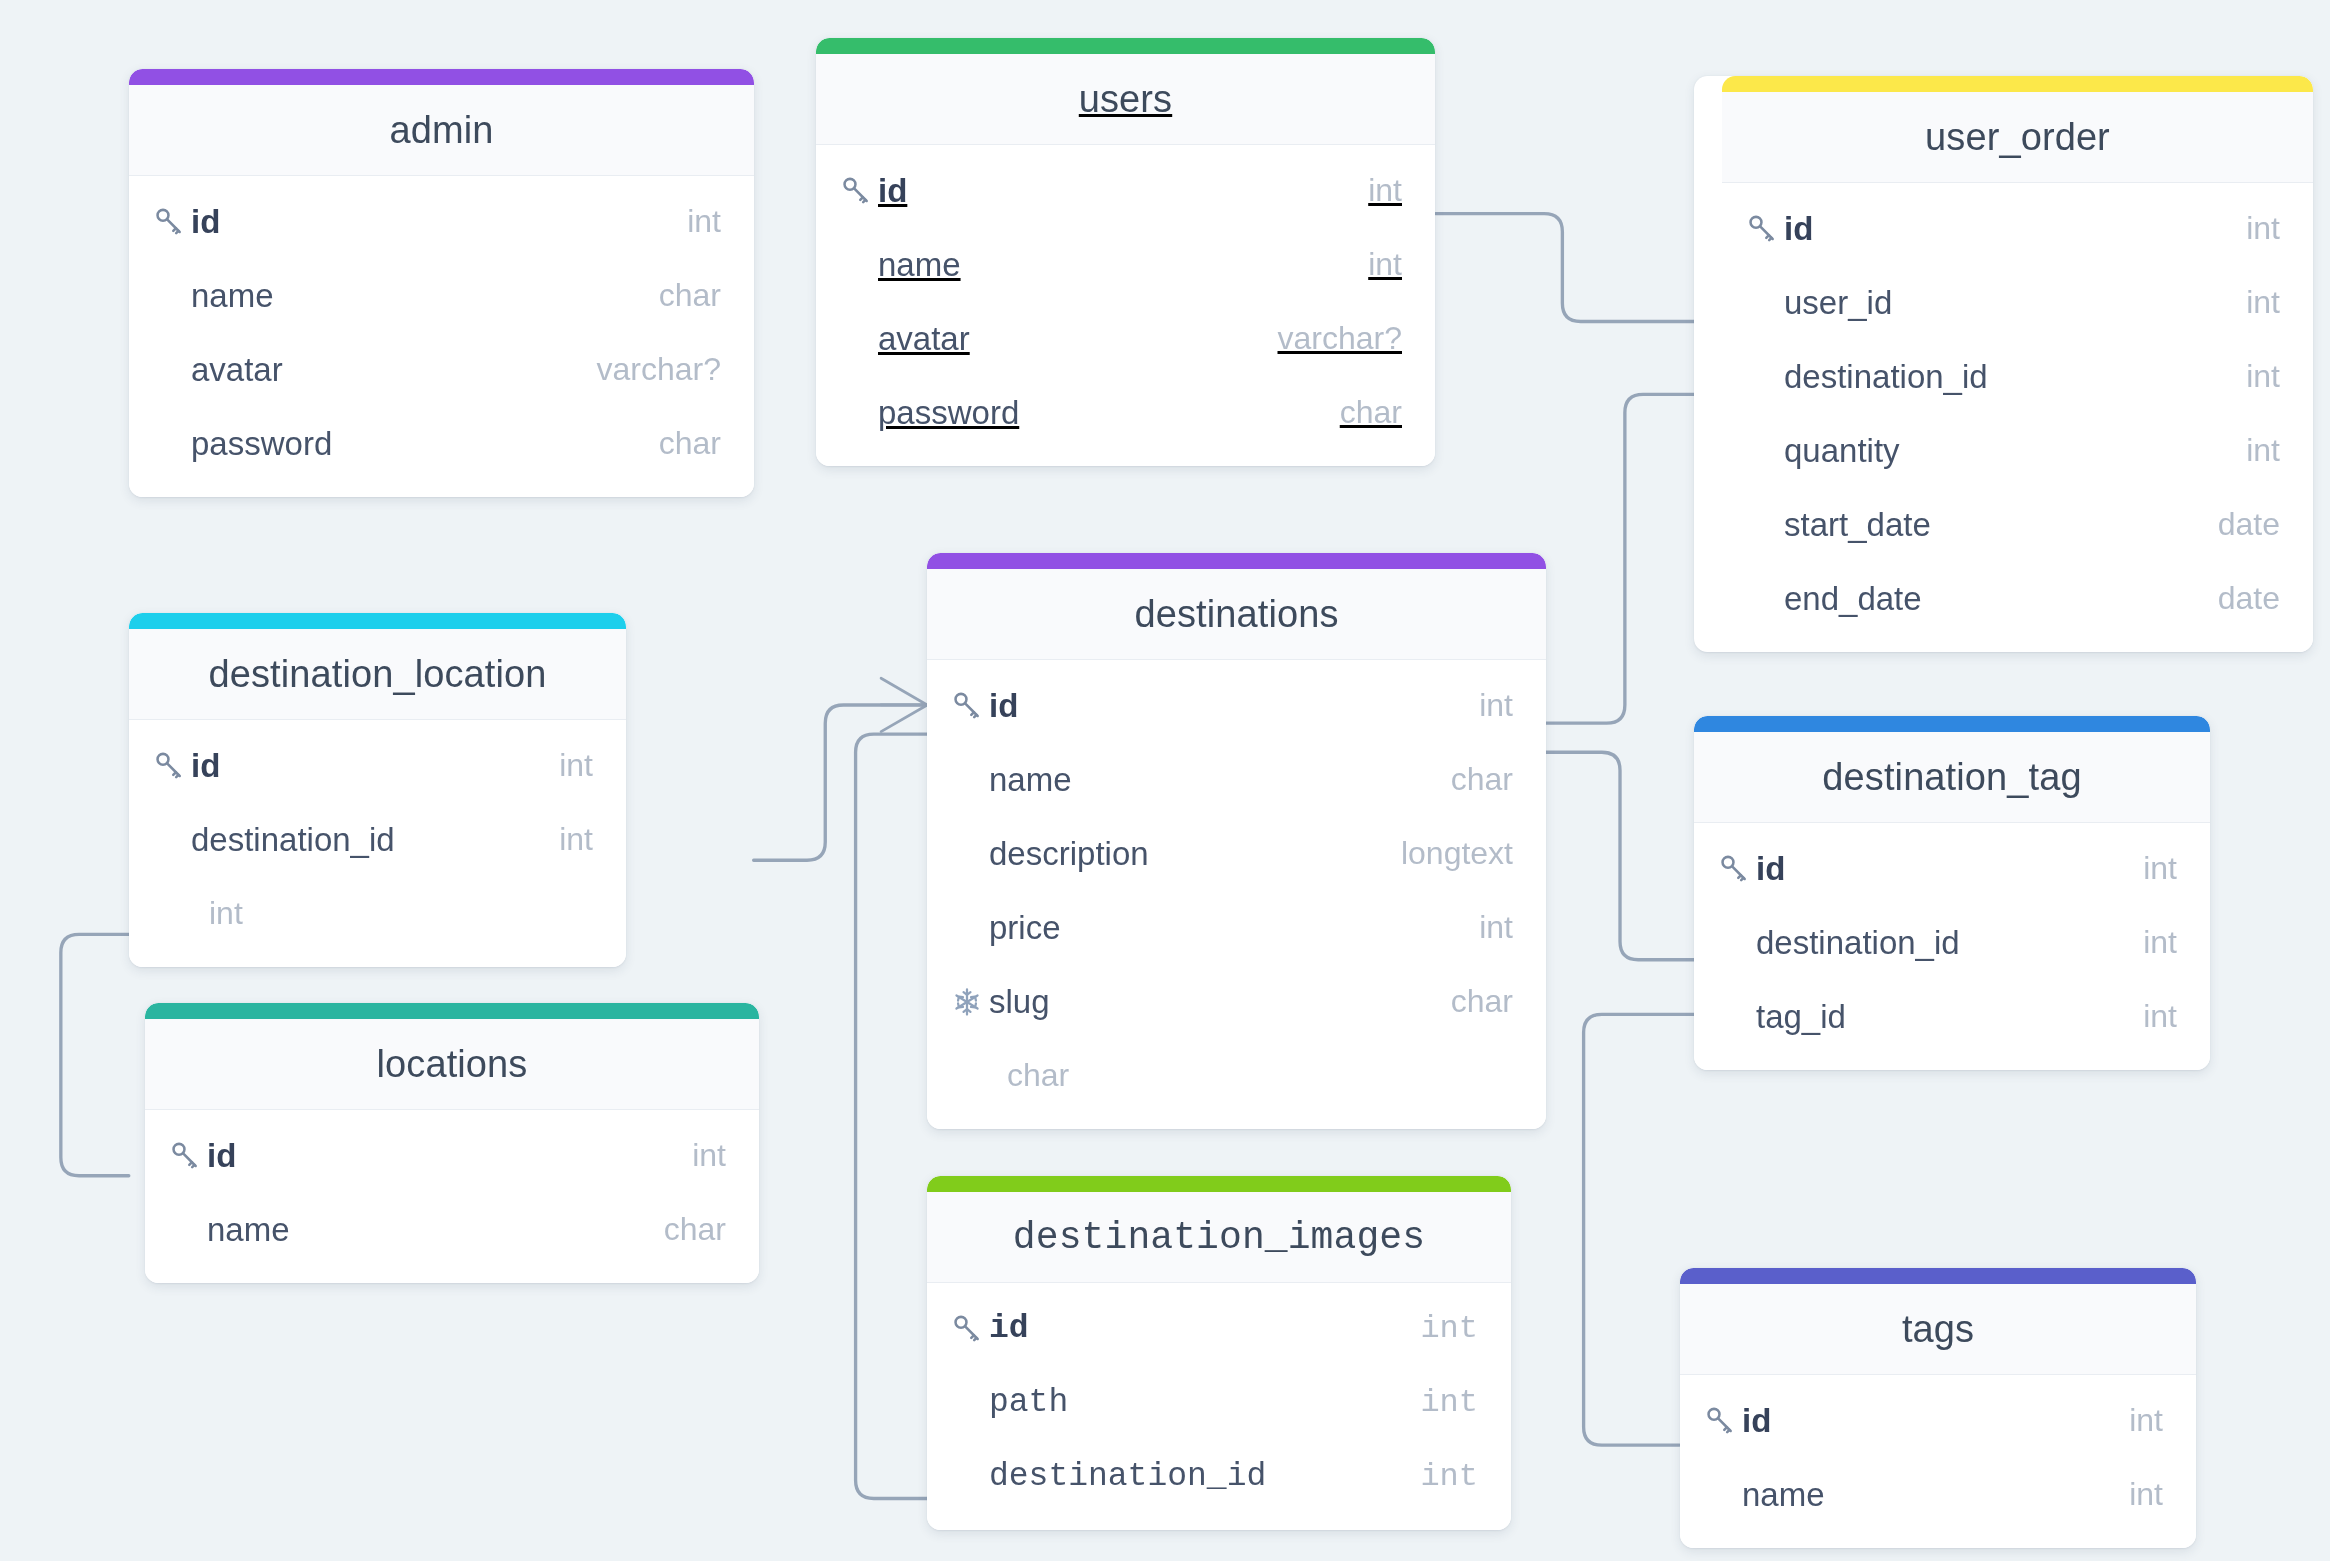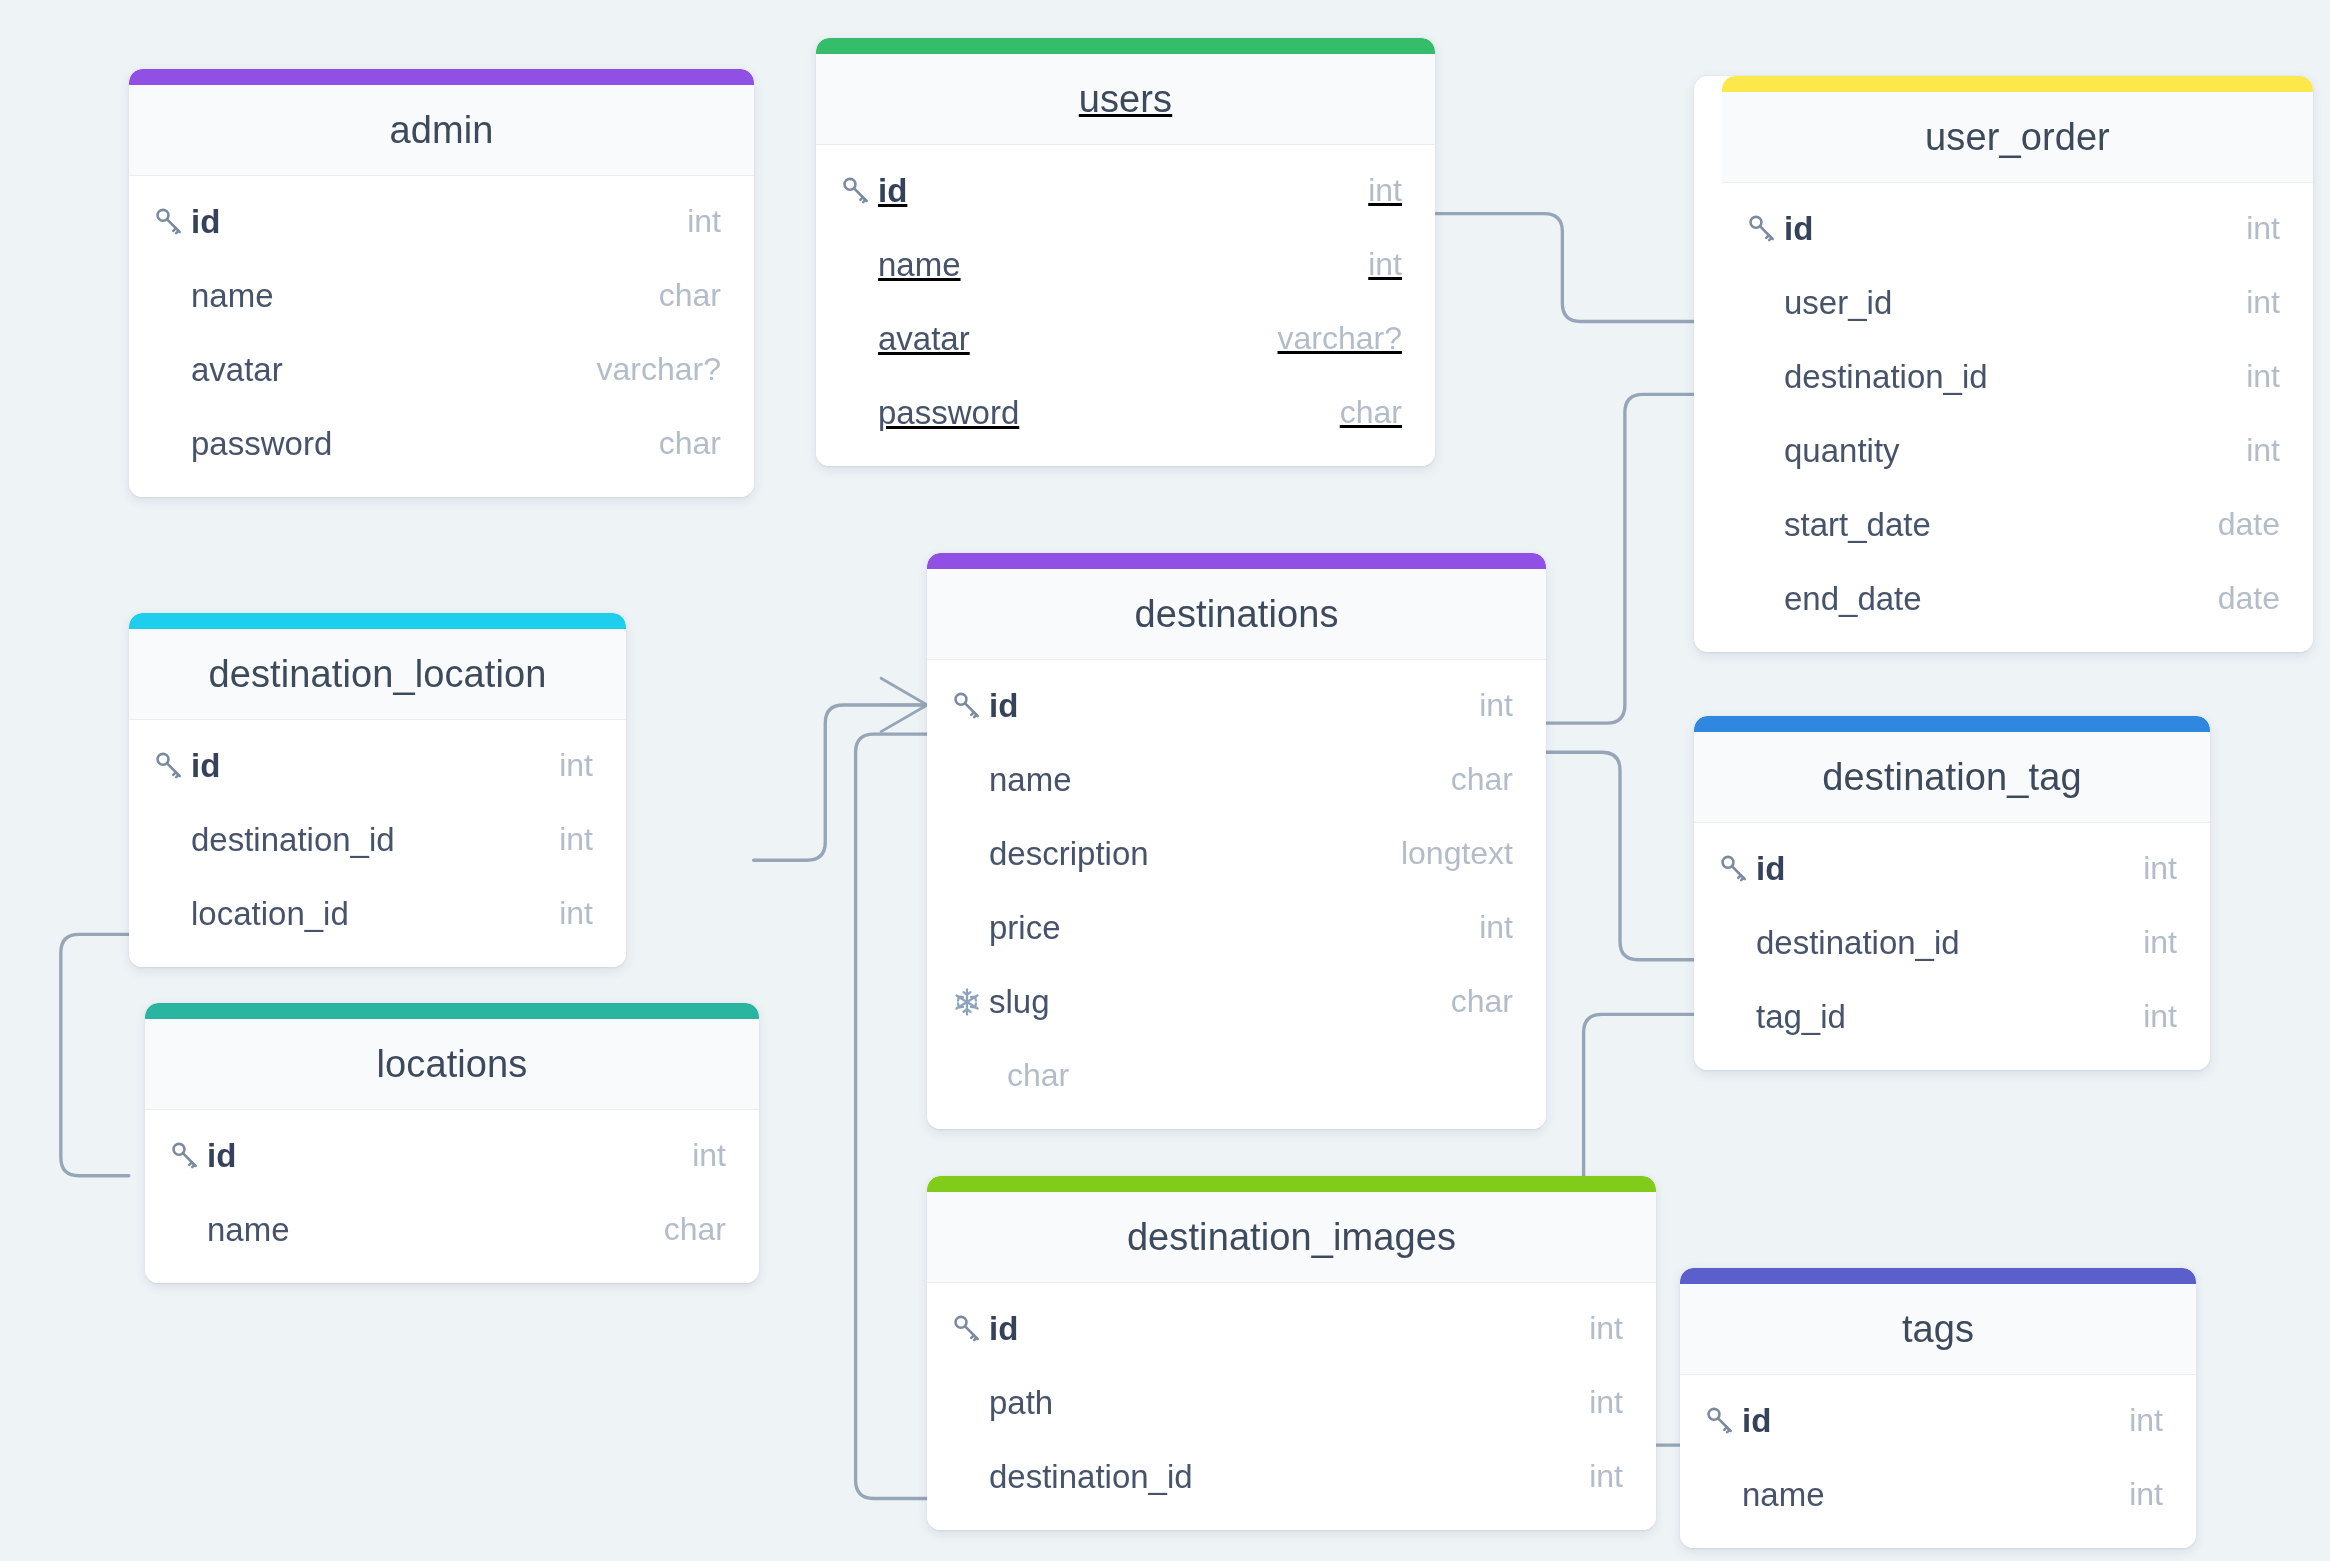--- a/index.html
+++ b/index.html
@@ -265,21 +265,20 @@
             <span class="field-name">id</span>
             <span class="field-type">int</span>
           </div>
           <div class="field-row">
             <span class="field-icon blank"></span>
             <span class="field-name">destination_id</span>
             <span class="field-type">int</span>
           </div>
           <div class="field-row">
             <span class="field-icon blank"></span>
-            <span class="field-name">location_id</span>
             <span class="field-type">int</span>
           </div>
         </div>
       </div>
       <div class="table-card" style="left: 927px; top: 553px; width: 619px;">
         <div class="accent-bar" style="background: rgb(145, 80, 228);"></div>
         <div class="table-title-wrap">
           <div class="table-title">destinations</div>
         </div>
         <div class="fields">
@@ -376,21 +375,21 @@
             <span class="field-name">id</span>
             <span class="field-type">int</span>
           </div>
           <div class="field-row">
             <span class="field-icon blank"></span>
             <span class="field-name">name</span>
             <span class="field-type">char</span>
           </div>
         </div>
       </div>
-      <div class="table-card" style="left: 927px; top: 1176px; width: 729px;">
+      <div class="table-card" style="left: 927px; top: 1176px; width: 584px; font-family: Liberation Mono, monospace;">
         <div class="accent-bar" style="background: rgb(129, 204, 27);"></div>
         <div class="table-title-wrap">
           <div class="table-title">destination_images</div>
         </div>
         <div class="fields">
           <div class="field-row pk">
             <span class="field-icon">
               <svg class="icon-svg" width="32" height="32" viewBox="0 0 24 24" fill="none" stroke="#7b8aa0" stroke-width="1.9" stroke-linecap="round" stroke-linejoin="round">
                 <circle cx="7.5" cy="7" r="4.1"></circle>
                 <path d="M10.6 10.1 L20 19.5"></path>

